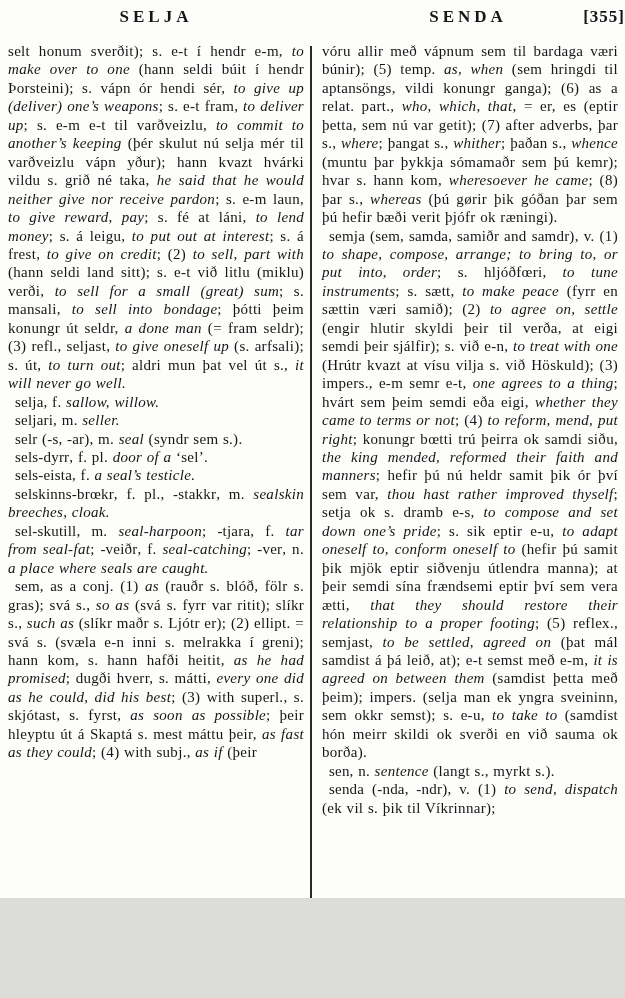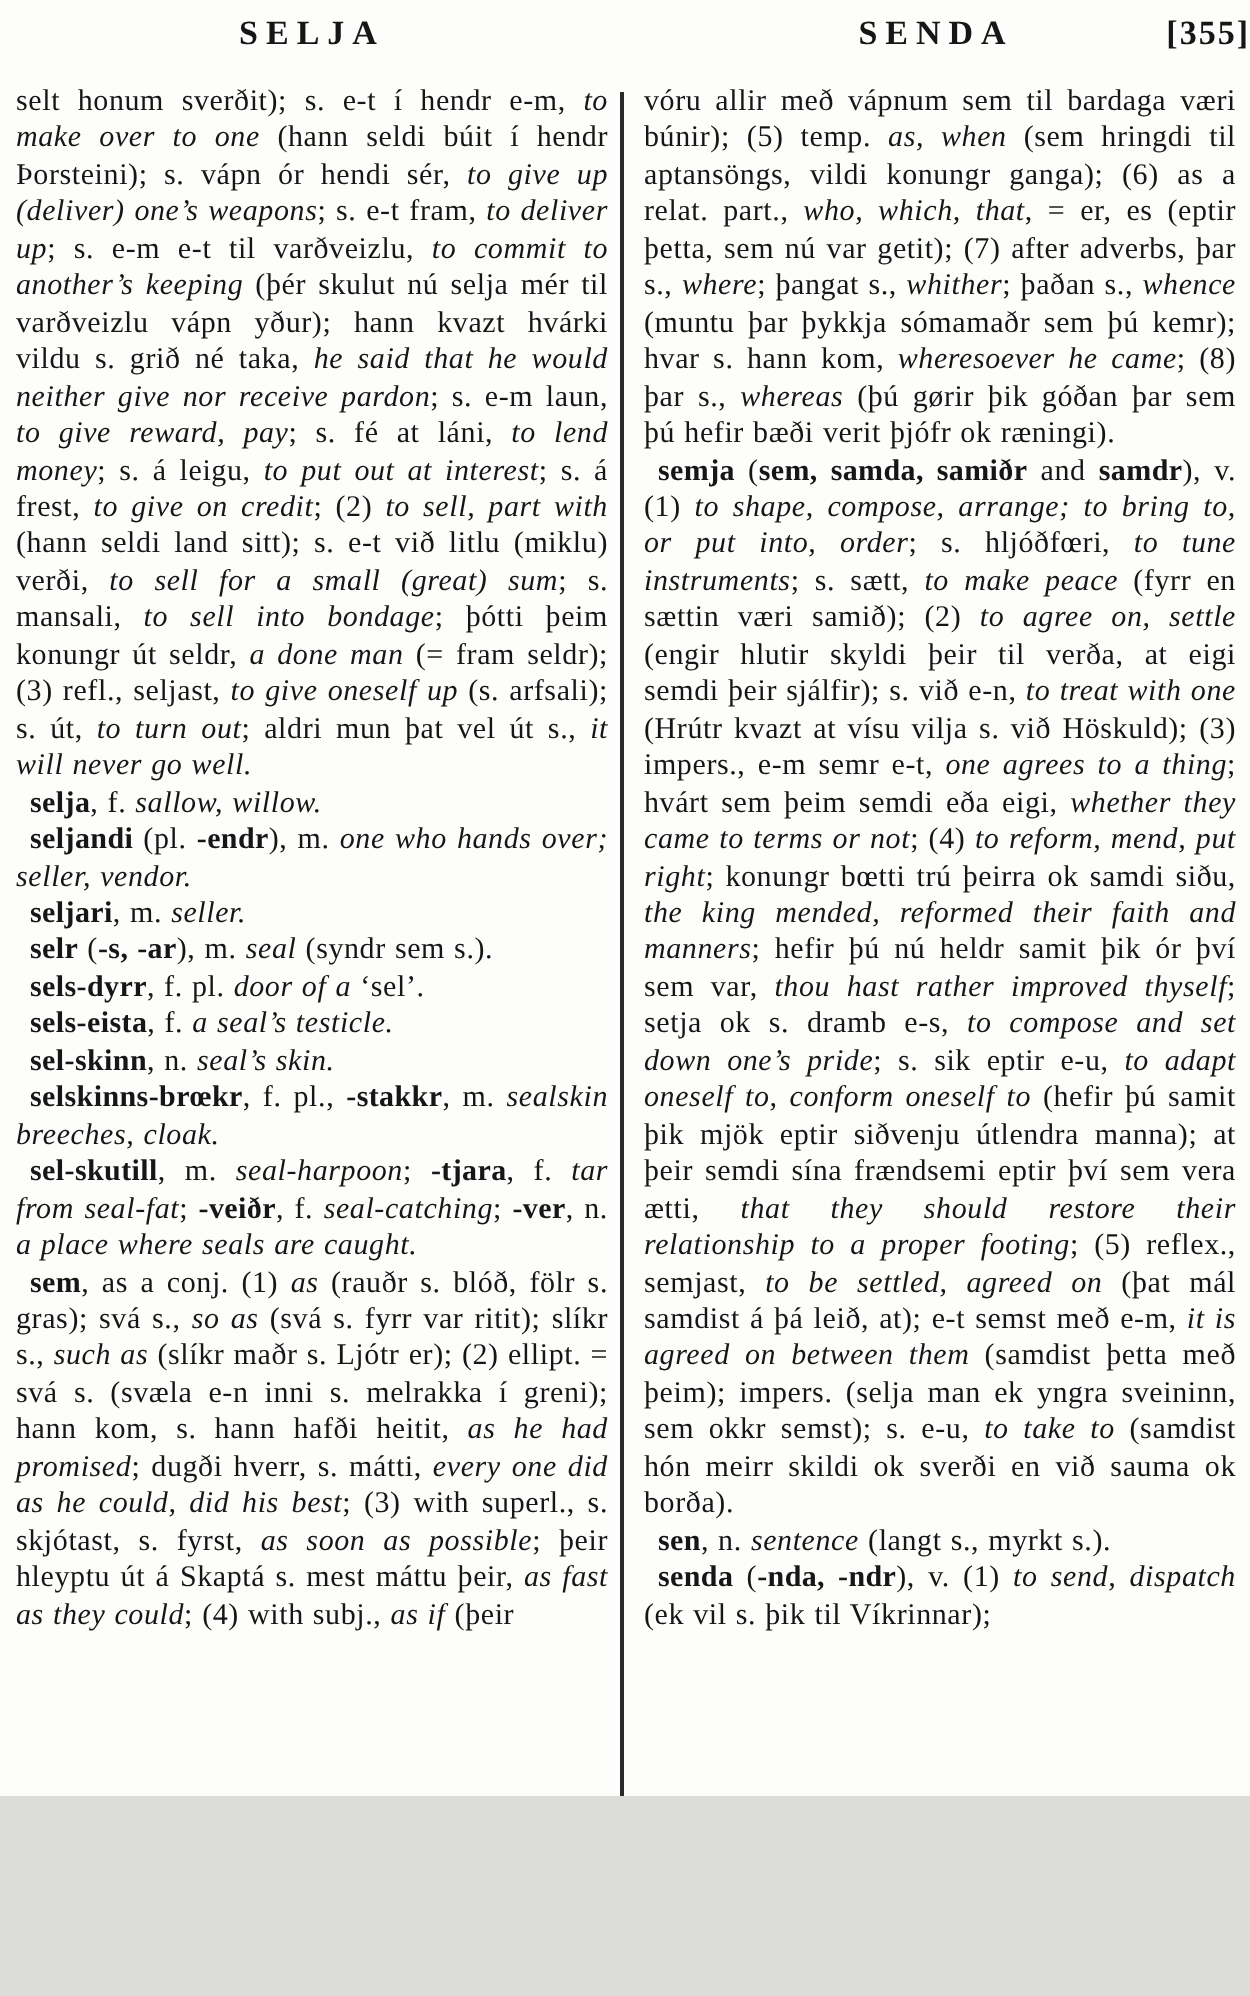--- a/index.html
+++ b/index.html
@@ -27,21 +27,21 @@
     line-height: 18.45px;
     letter-spacing: 0.3px;
     word-spacing: 0.5px;
   }
   .col-left  { margin-right: 9px; }
   .col-right { margin-left: 9px; }
   .divider { position: absolute; left: 310px; top: 46px; bottom: 0; width: 1.5px; background: #2a2a2a; }
   .para { margin: 0; text-indent: 7px; }
   .para.cont { text-indent: 0; }
   .it { font-style: italic; }
-  .bd { font-weight: bold; letter-spacing: 0.2px; }
+  .bd { font-weight: normal; letter-spacing: 0.2px; }
   .signature {
     position: absolute; left: 496px; top: 988px;
     font-size: 15px; font-weight: bold; letter-spacing: 7px; white-space: nowrap;
   }
 </style>
 </head>
 <body>
 
 <div class="page">
 
@@ -50,26 +50,24 @@
     <span class="rh-center">[355]</span>
     <span class="rh-right">SENDA</span>
   </div>
 
   <div class="divider"></div>
 
   <div class="text-block">
     <div class="col col-left">
         <p class="para cont"><span class="rm">selt honum sverðit); s. e-t í hendr e-m, </span><span class="it">to make over to one</span><span class="rm"> (hann seldi búit í hendr Þorsteini); s. vápn ór hendi sér, </span><span class="it">to give up (deliver) one’s weapons</span><span class="rm">; s. e-t fram, </span><span class="it">to deliver up</span><span class="rm">; s. e-m e-t til varðveizlu, </span><span class="it">to commit to another’s keeping</span><span class="rm"> (þér skulut nú selja mér til varðveizlu vápn yður); hann kvazt hvárki vildu s. grið né taka, </span><span class="it">he said that he would neither give nor receive pardon</span><span class="rm">; s. e-m laun, </span><span class="it">to give reward, pay</span><span class="rm">; s. fé at láni, </span><span class="it">to lend money</span><span class="rm">; s. á leigu, </span><span class="it">to put out at interest</span><span class="rm">; s. á frest, </span><span class="it">to give on credit</span><span class="rm">; (2) </span><span class="it">to sell, part with</span><span class="rm"> (hann seldi land sitt); s. e-t við litlu (miklu) verði, </span><span class="it">to sell for a small (great) sum</span><span class="rm">; s. mansali, </span><span class="it">to sell into bondage</span><span class="rm">; þótti þeim konungr út seldr, </span><span class="it">a done man</span><span class="rm"> (= fram seldr); (3) refl., seljast, </span><span class="it">to give oneself up</span><span class="rm"> (s. arfsali); s. út, </span><span class="it">to turn out</span><span class="rm">; aldri mun þat vel út s., </span><span class="it">it will never go well.</span></p>
         <p class="para"><span class="bd">selja</span><span class="rm">, f. </span><span class="it">sallow, willow.</span></p>
-        <p class="para"><span class="bd">seljandi</span><span class="rm"> (pl. </span><span class="bd">-endr</span><span class="rm">), m. </span><span class="it">one who hands over; seller, vendor.</span></p>
         <p class="para"><span class="bd">seljari</span><span class="rm">, m. </span><span class="it">seller.</span></p>
         <p class="para"><span class="bd">selr</span><span class="rm"> (</span><span class="bd">-s, -ar</span><span class="rm">), m. </span><span class="it">seal</span><span class="rm"> (syndr sem s.).</span></p>
         <p class="para"><span class="bd">sels-dyrr</span><span class="rm">, f. pl. </span><span class="it">door of a</span><span class="rm"> ‘sel’.</span></p>
         <p class="para"><span class="bd">sels-eista</span><span class="rm">, f. </span><span class="it">a seal’s testicle.</span></p>
-        <p class="para"><span class="bd">sel-skinn</span><span class="rm">, n. </span><span class="it">seal’s skin.</span></p>
         <p class="para"><span class="bd">selskinns-brœkr</span><span class="rm">, f. pl., </span><span class="bd">-stakkr</span><span class="rm">, m. </span><span class="it">sealskin breeches, cloak.</span></p>
         <p class="para"><span class="bd">sel-skutill</span><span class="rm">, m. </span><span class="it">seal-harpoon</span><span class="rm">; </span><span class="bd">-tjara</span><span class="rm">, f. </span><span class="it">tar from seal-fat</span><span class="rm">; </span><span class="bd">-veiðr</span><span class="rm">, f. </span><span class="it">seal-catching</span><span class="rm">; </span><span class="bd">-ver</span><span class="rm">, n. </span><span class="it">a place where seals are caught.</span></p>
         <p class="para"><span class="bd">sem</span><span class="rm">, as a conj. (1) </span><span class="it">as</span><span class="rm"> (rauðr s. blóð, fölr s. gras); svá s., </span><span class="it">so as</span><span class="rm"> (svá s. fyrr var ritit); slíkr s., </span><span class="it">such as</span><span class="rm"> (slíkr maðr s. Ljótr er); (2) ellipt. = svá s. (svæla e-n inni s. melrakka í greni); hann kom, s. hann hafði heitit, </span><span class="it">as he had promised</span><span class="rm">; dugði hverr, s. mátti, </span><span class="it">every one did as he could, did his best</span><span class="rm">; (3) with superl., s. skjótast, s. fyrst, </span><span class="it">as soon as possible</span><span class="rm">; þeir hleyptu út á Skaptá s. mest máttu þeir, </span><span class="it">as fast as they could</span><span class="rm">; (4) with subj., </span><span class="it">as if</span><span class="rm"> (þeir</span></p>
       </div>
     <div class="col col-right">
         <p class="para cont"><span class="rm">vóru allir með vápnum sem til bardaga væri búnir); (5) temp. </span><span class="it">as, when</span><span class="rm"> (sem hringdi til aptansöngs, vildi konungr ganga); (6) as a relat. part., </span><span class="it">who, which, that</span><span class="rm">, = er, es (eptir þetta, sem nú var getit); (7) after adverbs, þar s., </span><span class="it">where</span><span class="rm">; þangat s., </span><span class="it">whither</span><span class="rm">; þaðan s., </span><span class="it">whence</span><span class="rm"> (muntu þar þykkja sómamaðr sem þú kemr); hvar s. hann kom, </span><span class="it">wheresoever he came</span><span class="rm">; (8) þar s., </span><span class="it">whereas</span><span class="rm"> (þú gørir þik góðan þar sem þú hefir bæði verit þjófr ok ræningi).</span></p>
         <p class="para"><span class="bd">semja</span><span class="rm"> (</span><span class="bd">sem, samda, samiðr</span><span class="rm"> and </span><span class="bd">samdr</span><span class="rm">), v. (1) </span><span class="it">to shape, compose, arrange; to bring to, or put into, order</span><span class="rm">; s. hljóðfœri, </span><span class="it">to tune instruments</span><span class="rm">; s. sætt, </span><span class="it">to make peace</span><span class="rm"> (fyrr en sættin væri samið); (2) </span><span class="it">to agree on, settle</span><span class="rm"> (engir hlutir skyldi þeir til verða, at eigi semdi þeir sjálfir); s. við e-n, </span><span class="it">to treat with one</span><span class="rm"> (Hrútr kvazt at vísu vilja s. við Höskuld); (3) impers., e-m semr e-t, </span><span class="it">one agrees to a thing</span><span class="rm">; hvárt sem þeim semdi eða eigi, </span><span class="it">whether they came to terms or not</span><span class="rm">; (4) </span><span class="it">to reform, mend, put right</span><span class="rm">; konungr bœtti trú þeirra ok samdi siðu, </span><span class="it">the king mended, reformed their faith and manners</span><span class="rm">; hefir þú nú heldr samit þik ór því sem var, </span><span class="it">thou hast rather improved thyself</span><span class="rm">; setja ok s. dramb e-s, </span><span class="it">to compose and set down one’s pride</span><span class="rm">; s. sik eptir e-u, </span><span class="it">to adapt oneself to, conform oneself to</span><span class="rm"> (hefir þú samit þik mjök eptir siðvenju útlendra manna); at þeir semdi sína frændsemi eptir því sem vera ætti, </span><span class="it">that they should restore their relationship to a proper footing</span><span class="rm">; (5) reflex., semjast, </span><span class="it">to be settled, agreed on</span><span class="rm"> (þat mál samdist á þá leið, at); e-t semst með e-m, </span><span class="it">it is agreed on between them</span><span class="rm"> (samdist þetta með þeim); impers. (selja man ek yngra sveininn, sem okkr semst); s. e-u, </span><span class="it">to take to</span><span class="rm"> (samdist hón meirr skildi ok sverði en við sauma ok borða).</span></p>
         <p class="para"><span class="bd">sen</span><span class="rm">, n. </span><span class="it">sentence</span><span class="rm"> (langt s., myrkt s.).</span></p>
         <p class="para"><span class="bd">senda</span><span class="rm"> (</span><span class="bd">-nda, -ndr</span><span class="rm">), v. (1) </span><span class="it">to send, dispatch</span><span class="rm"> (ek vil s. þik til Víkrinnar);</span></p>
       </div>

